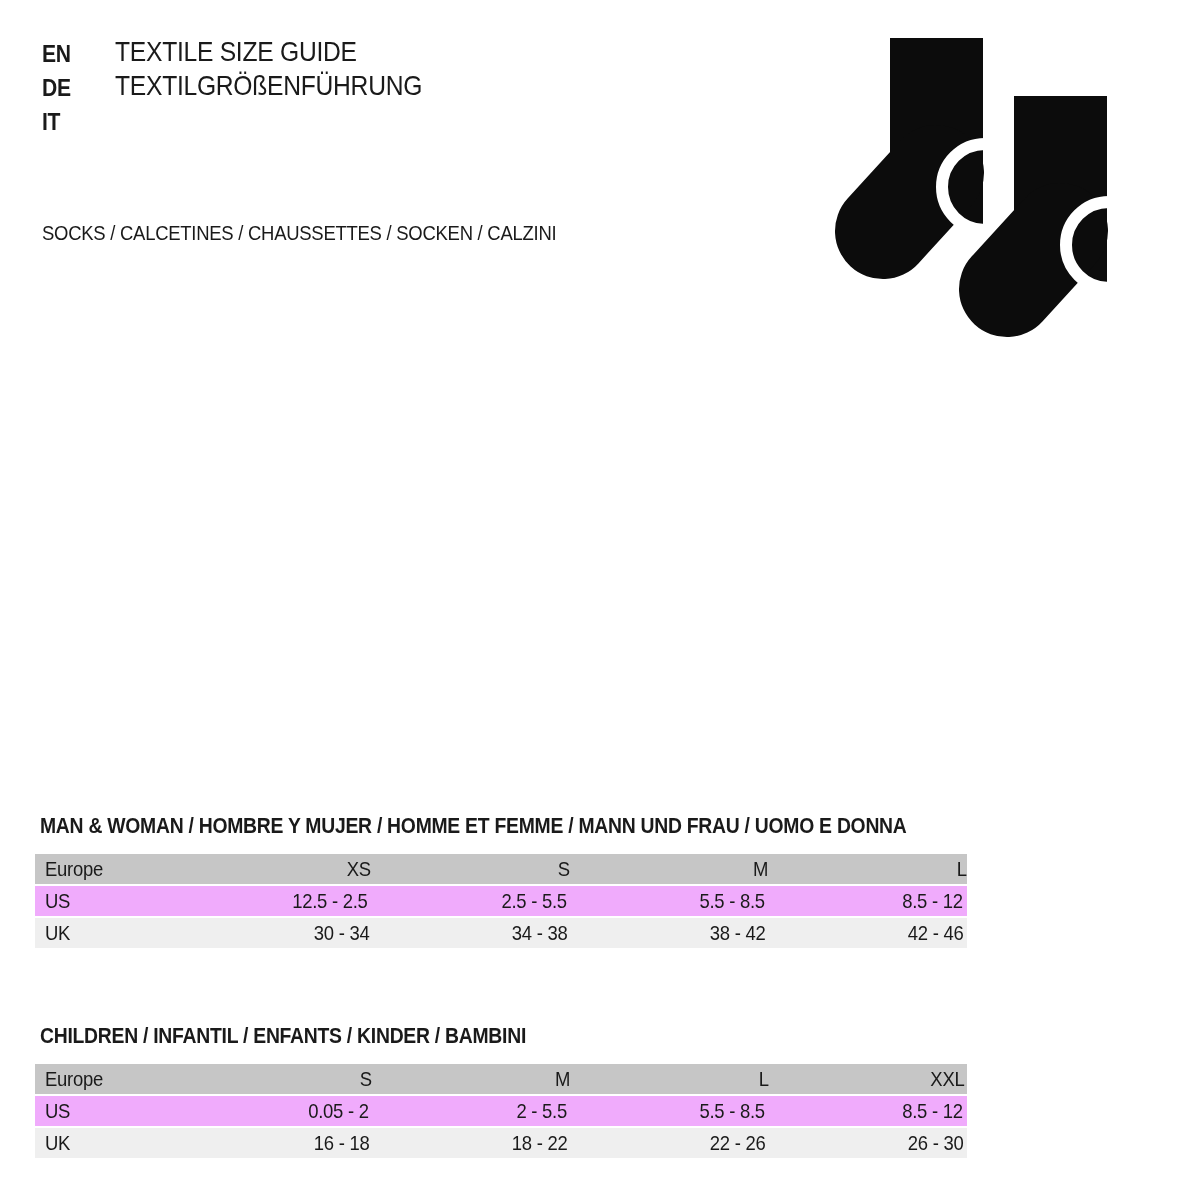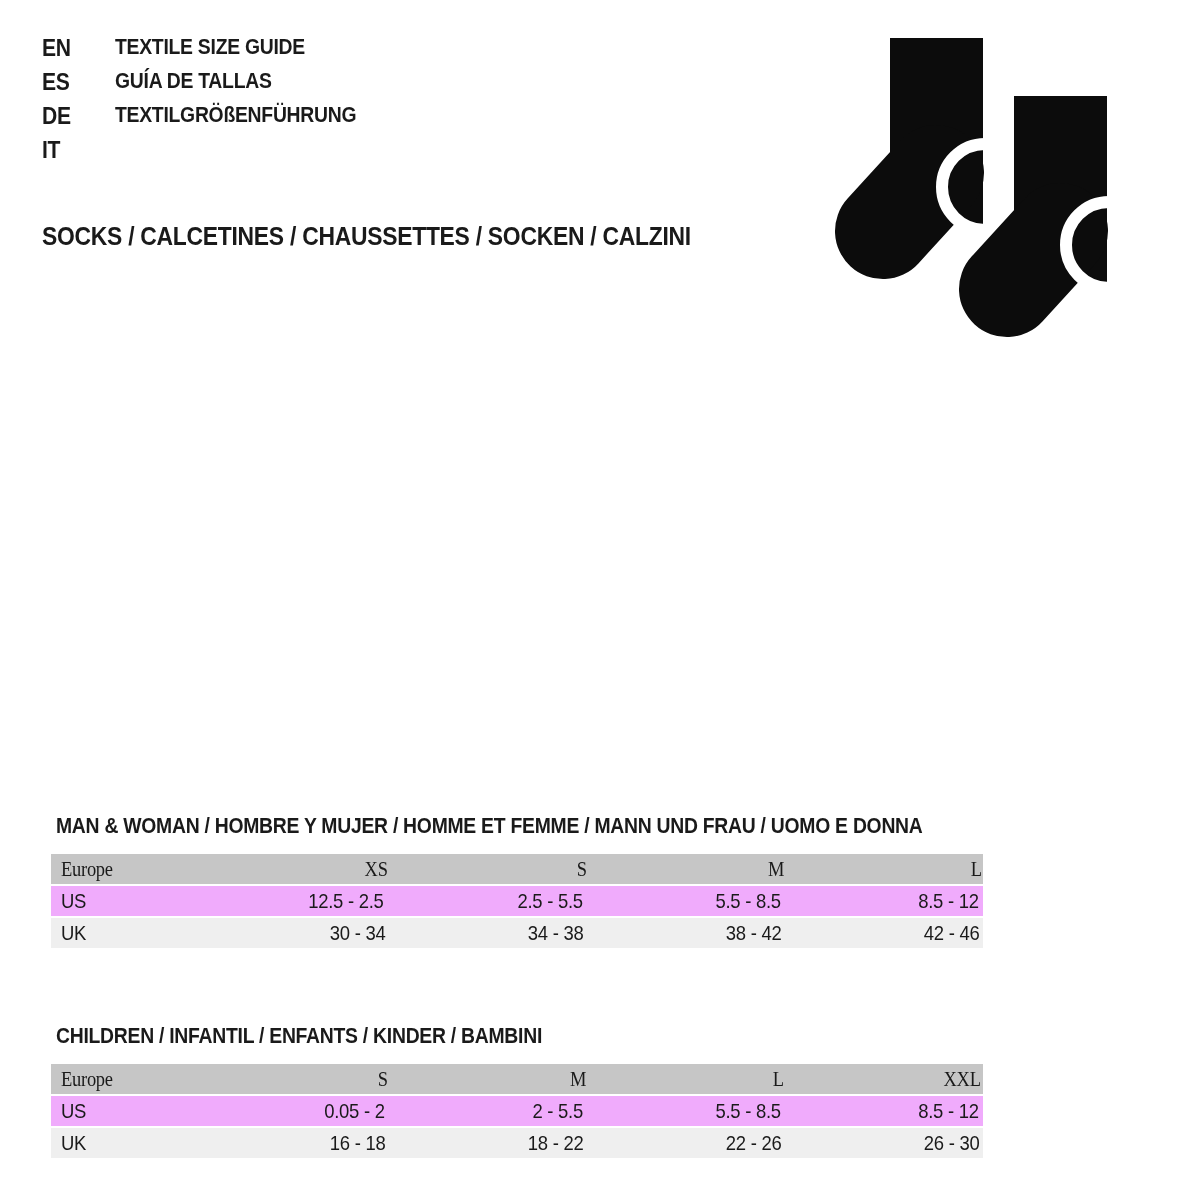--- a/index.html
+++ b/index.html
@@ -11,35 +11,35 @@
     background:#ffffff;
     overflow:hidden;
   }
 
   
   .cx   { display:inline-block; transform:scaleX(0.88); transform-origin:0 50%; white-space:nowrap; letter-spacing:-0.3px; }
   .cx-c { display:inline-block; transform:scaleX(0.88); transform-origin:50% 50%; white-space:nowrap; letter-spacing:-0.3px; }
 
   
   .lang-list { position:absolute; top:34px; left:42px; }
-  .lang-row { display:flex; align-items:flex-start; height:34px; }
+  .lang-row { display:flex; align-items:flex-end; height:34px; }
   .lang-code { width:73px; font-size:24px; font-weight:bold; }
-  .lang-label { font-size:22px; font-weight:bold; }
+  .lang-label { font-size:28px; font-weight:normal; }
 
   
   .product-line {
     position:absolute; top:221px; left:42px;
-    font-size:26px; font-weight:bold;
+    font-size:21px; font-weight:normal;
   }
 
   
   .socks-icon { position:absolute; left:810px; top:25px; width:310px; height:320px; }
 
   
-  .size-section { position:absolute; left:51px; width:932px; }
+  .size-section { position:absolute; left:35px; width:932px; }
   .section-man { top:814px; }
   .section-children { top:1024px; }
   .table-title {
     font-size:22px; font-weight:bold;
     padding-left:5px; margin-bottom:14px;
     line-height:24px;
   }
   table.size-table {
     width:100%;
     border-collapse:separate;
@@ -49,37 +49,33 @@
   table.size-table col.c-label { width:15%; }
   table.size-table col.c-size  { width:21.25%; }
   table.size-table th, table.size-table td {
     height:30px; font-size:21px; font-weight:normal;
     text-align:right; vertical-align:middle;
   }
   table.size-table th.row-label, table.size-table td.row-label,
   table.size-table th.corner {
     text-align:left; padding-left:10px;
   }
-  tr.head-row { background:#c6c6c6;font-family:Liberation Serif, serif; }
+  tr.head-row { background:#c6c6c6; }
   tr.row-uk   { background:#efefef; }
   tr.row-us   { background:#f0abfc; }
 </style>
 </head>
 <body>
 
 <div class="page">
 
   <div class="lang-list">
     <div class="lang-row">
       <span class="lang-code"><span class="cx">EN</span></span>
       <span class="lang-label"><span class="cx">TEXTILE SIZE GUIDE</span></span>
-    </div>
-    <div class="lang-row">
-      <span class="lang-code"><span class="cx">ES</span></span>
-      <span class="lang-label"><span class="cx">GUÍA DE TALLAS</span></span>
     </div>
     <div class="lang-row">
       <span class="lang-code"><span class="cx">DE</span></span>
       <span class="lang-label"><span class="cx">TEXTILGRÖßENFÜHRUNG</span></span>
     </div>
     <div class="lang-row">
       <span class="lang-code"><span class="cx">IT</span></span>
     </div>
   </div>
 

